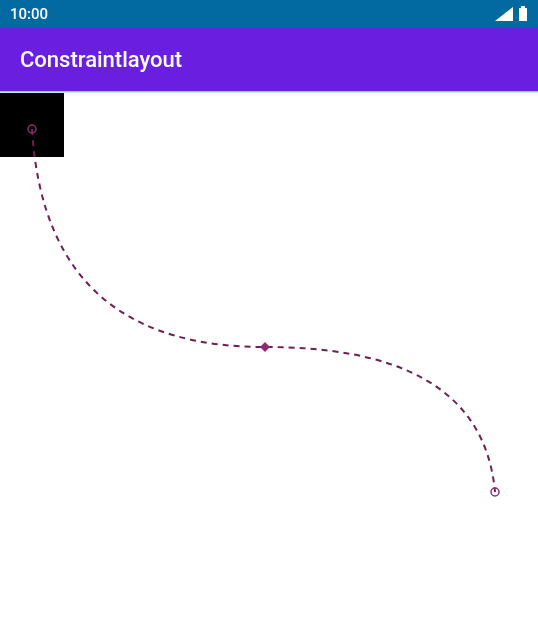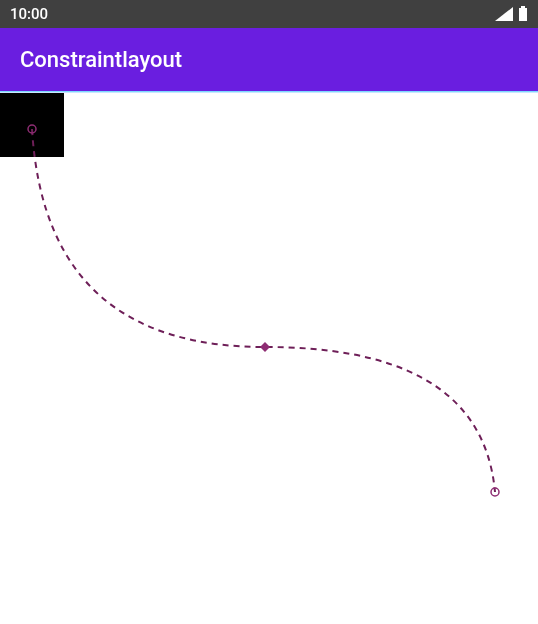--- a/index.html
+++ b/index.html
@@ -6,21 +6,21 @@
     body {
       width: 538px;
       height: 624px;
       font-family: Roboto, -apple-system, sans-serif;
       background: #ffffff;
       overflow: hidden;
       position: relative;
     }
     .status-bar {
       height: 28px;
-      background: #404040;
+      background: #0369a1;
       color: #ffffff;
       display: flex;
       align-items: center;
       justify-content: space-between;
       padding: 0 10px;
       font-size: 15px;
       font-weight: 500;
       gap: 9px;
     }
     .status-right {

